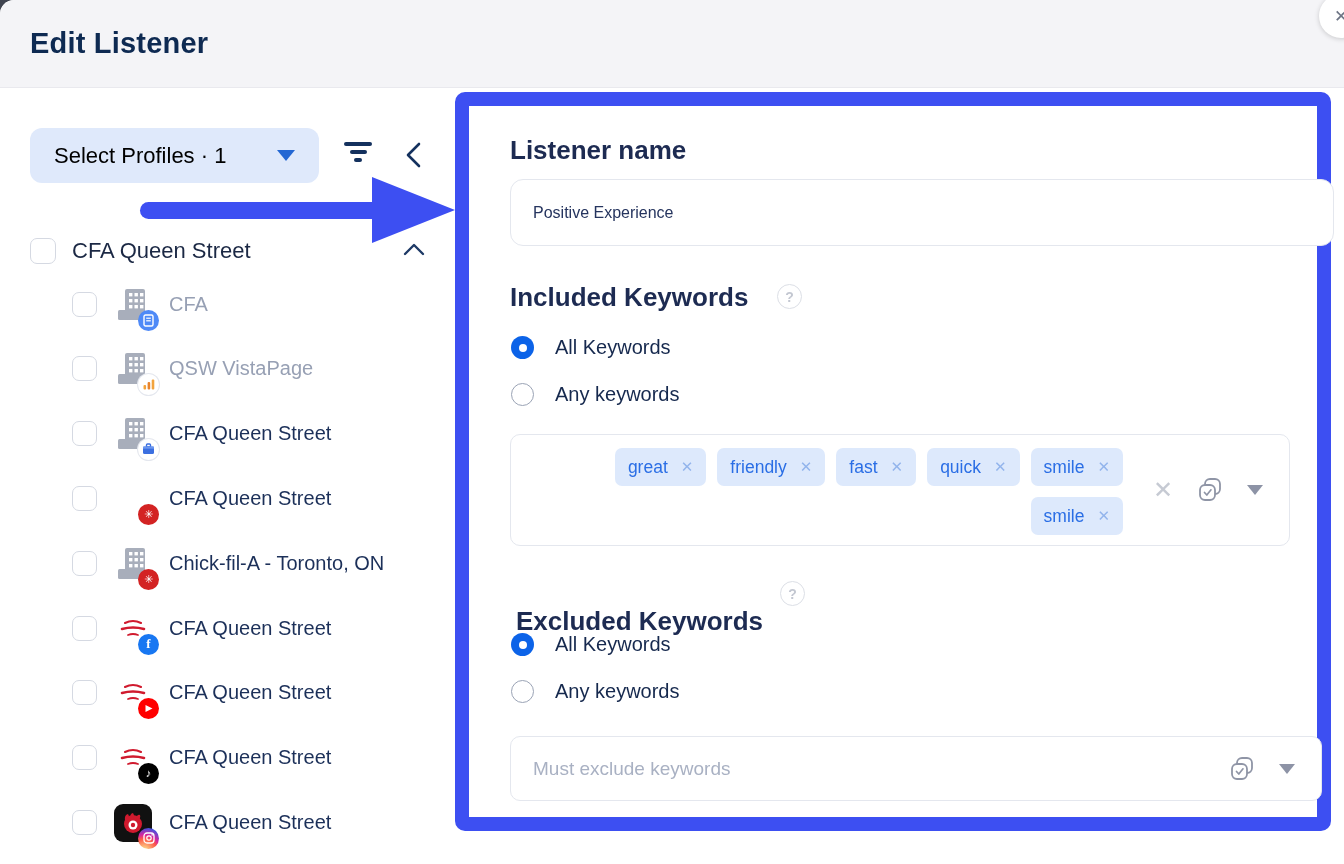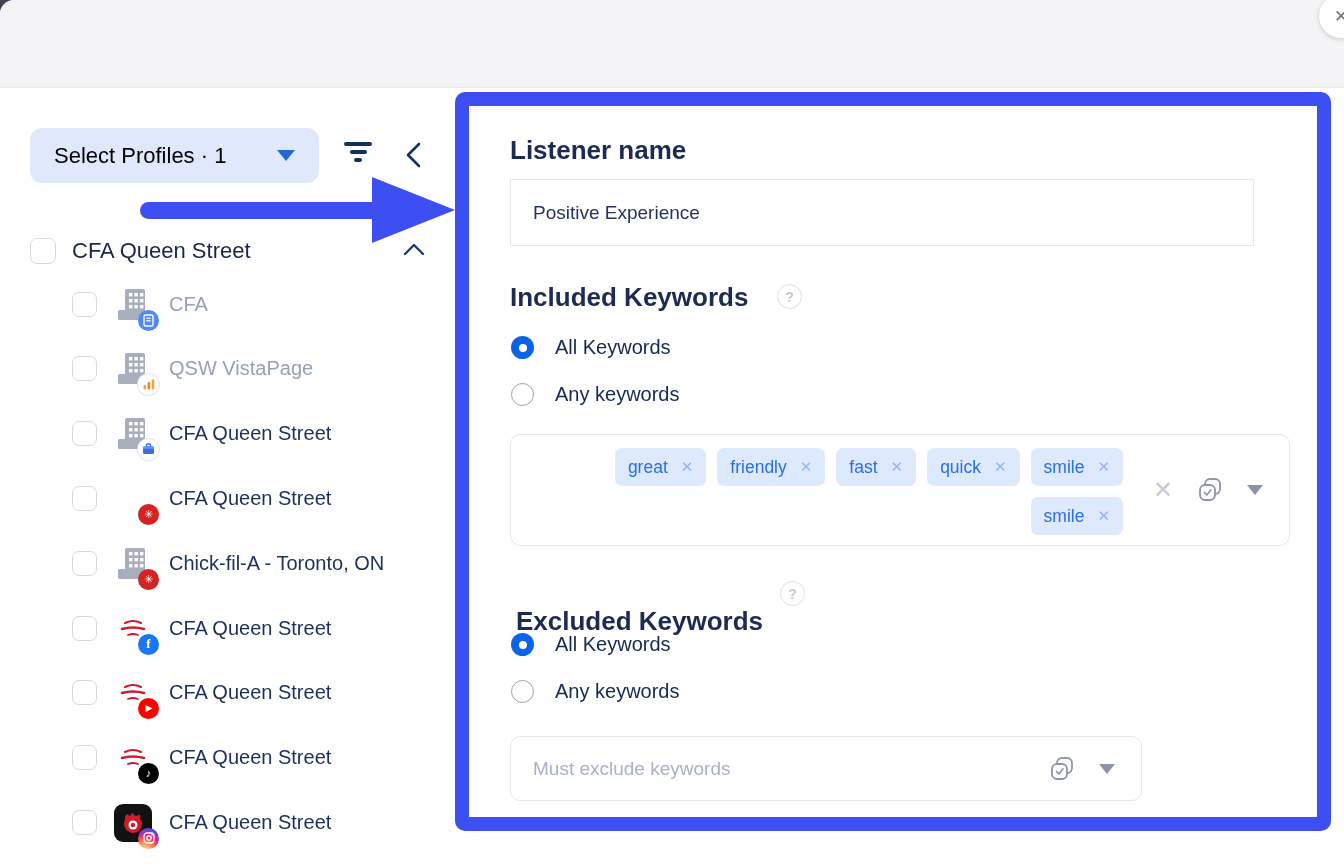--- a/index.html
+++ b/index.html
@@ -71,22 +71,22 @@
   .badge-yt { background:#ff0000; color:#fff; font-size:8px; }
   .badge-tt { background:#000; color:#fff; font-size:11px; }
   .badge-ig { background:radial-gradient(circle at 30% 110%,#fdf497 0%,#fd5949 45%,#d6249f 60%,#285aeb 90%); }
   .row-label { margin-left:17px; font-size:20px; color:#1c3059; }
   .row-label.muted { color:#97a0b4; }
 
   
   .frame { position:absolute; left:455px; top:92px; width:876px; height:739px;
            border:14px solid #3d4ff2; border-radius:10px; background:#fff; }
   .panel-heading { position:absolute; font-size:26px; font-weight:600; color:#1d2b52; }
-  .name-input { position:absolute; left:510px; top:179px; width:744px; height:67px;
-                border:1px solid #e4e7ee; border-radius:0; font-size:19px; color:#25345e;
+  .name-input { position:absolute; left:510px; top:179px; width:824px; height:67px;
+                border:1px solid #e4e7ee; border-radius:13px; font-size:16px; color:#25345e;
                 padding:0 22px; outline:none; font-family:inherit; background:#fff; }
   .help-circle { position:absolute; width:25px; height:25px; border-radius:50%;
                  border:1.5px solid #dcdfe6; color:#c3c7d1; font-size:14px; font-weight:600;
                  display:flex; align-items:center; justify-content:center; }
   .radio-row { position:absolute; display:flex; align-items:center; }
   .radio { width:23px; height:23px; border-radius:50%; flex:none; cursor:pointer; position:relative; }
   .radio.on { background:#0c63e8; }
   .radio.on::after { content:""; position:absolute; left:7.5px; top:7.5px; width:8px; height:8px;
                      border-radius:50%; background:#fff; }
   .radio.off { background:#fff; border:1.5px solid #9aa3b5; }
@@ -101,33 +101,34 @@
   .chip .t { font-size:17.5px; color:#2a6ee5; }
   .chip .x { font-size:15px; color:#92b4ec; cursor:pointer; }
   .kw-tools { width:160px; display:flex; align-items:center; justify-content:flex-end;
               padding-right:26px; gap:22px; }
   .clear-x { font-size:24px; color:#c6cad3; cursor:pointer; line-height:1; }
   .copy-icon { width:30px; height:30px; cursor:pointer; }
   .caret-down-gray { width:0; height:0; cursor:pointer;
                      border-left:8px solid transparent; border-right:8px solid transparent;
                      border-top:10px solid #8d93a6; }
 
-  .excl-input { position:absolute; left:510px; top:736px; width:632px; height:65px;
+  .excl-input { position:absolute; left:510px; top:736px; width:812px; height:65px;
                 border:1px solid #e4e7ee; border-radius:10px; display:flex; align-items:center;
                 padding:0 26px 0 22px; gap:22px; background:#fff; }
   .excl-input .ph { flex:1; font-size:19px; color:#a9b1c3; }
 
   svg { display:block; }
 </style>
 </head>
 <body>
 
 <div class="app">
 
   <div class="header">
+    <div class="title">Edit Listener</div>
     <div class="close-btn">
       <span>✕</span>
     </div>
   </div>
 
   <button class="select-btn">
     <span class="lbl">Select Profiles · 1</span>
     <span class="caret-down-blue"></span>
   </button>
 

